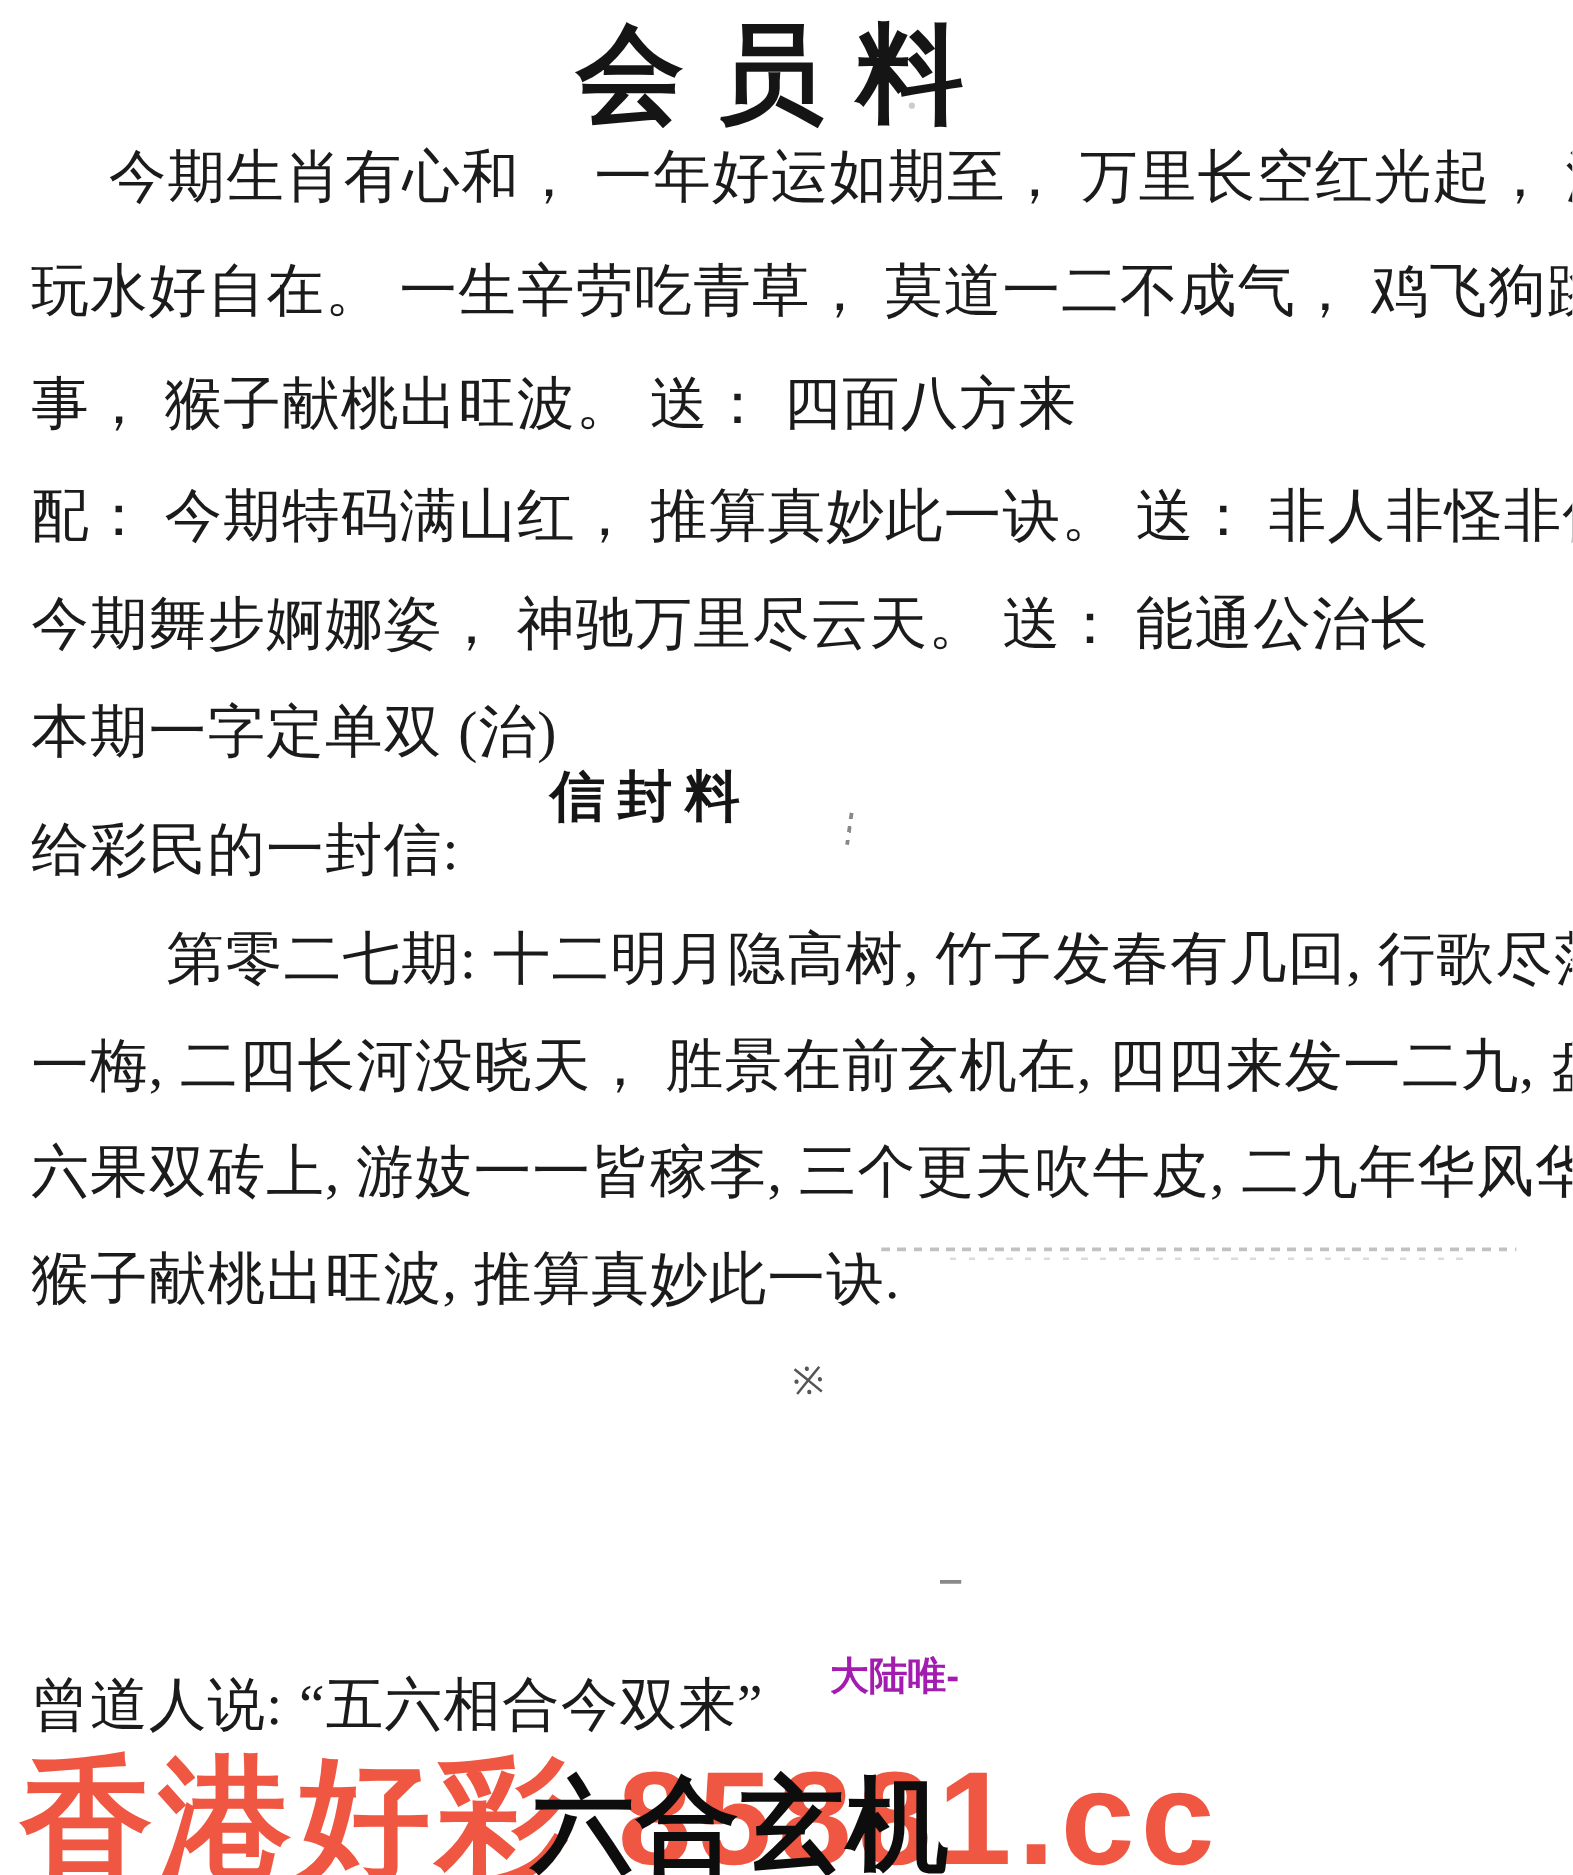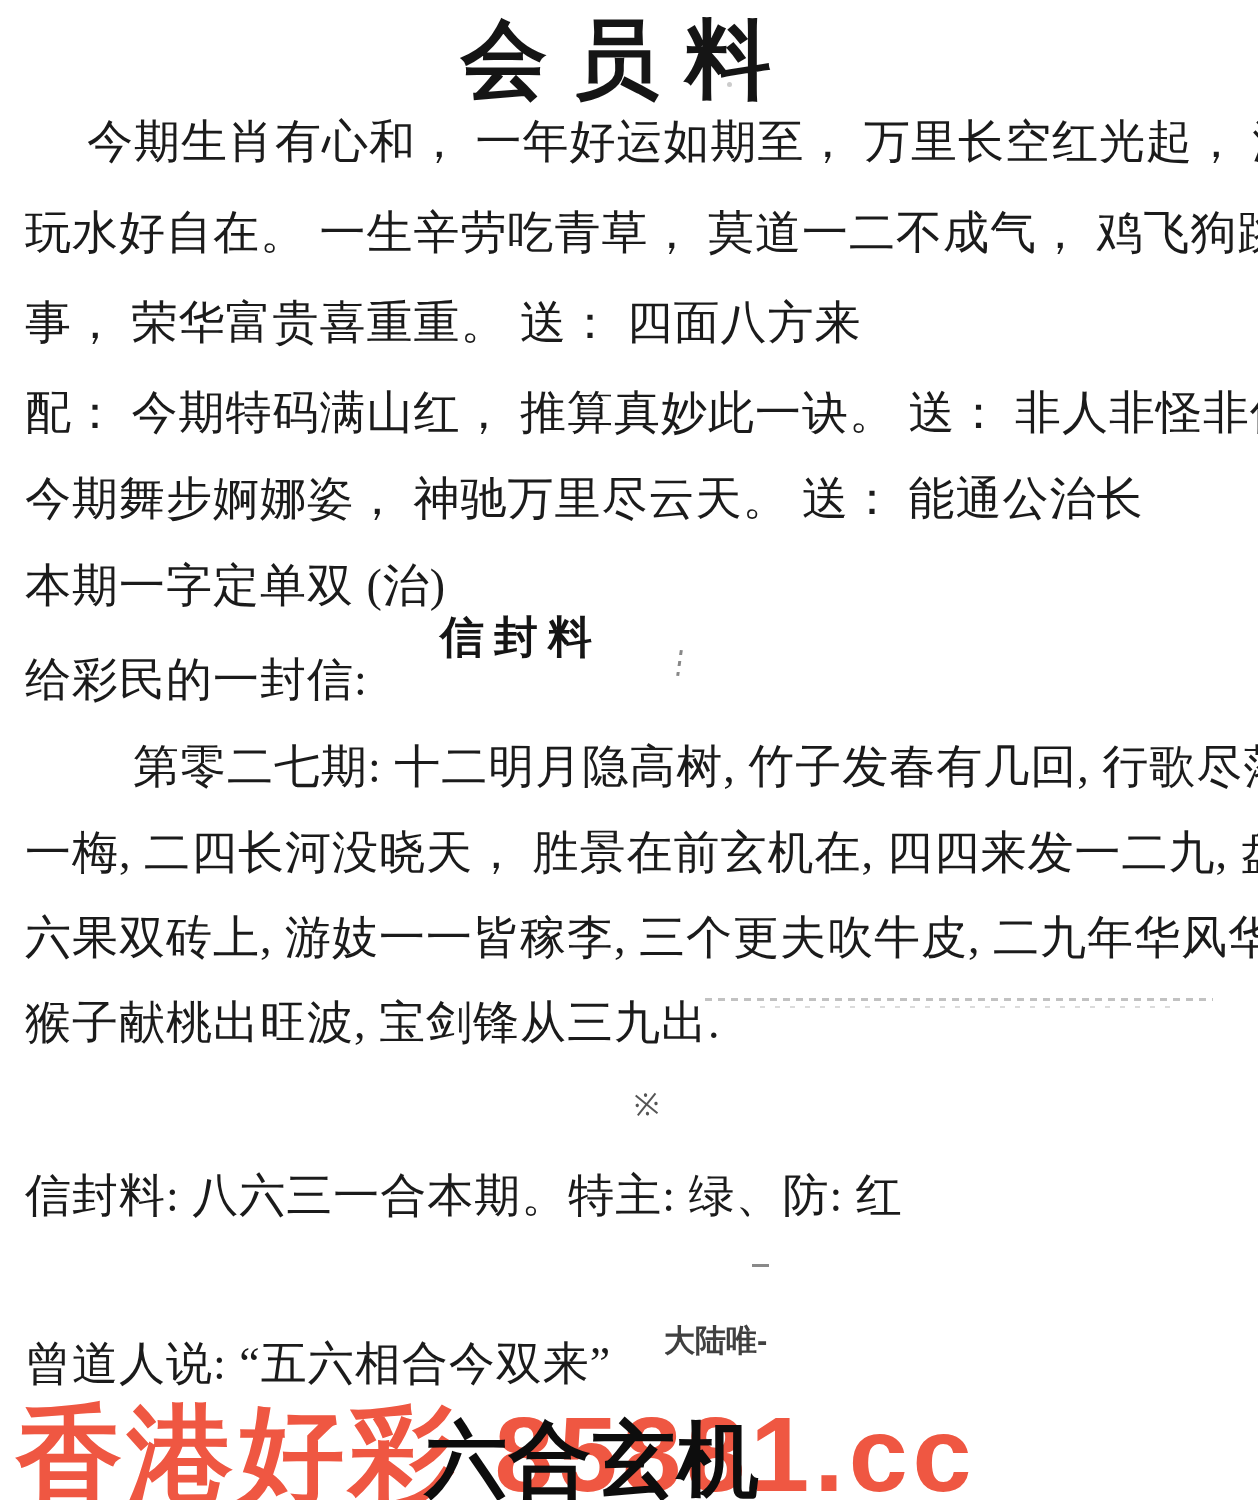--- a/index.html
+++ b/index.html
@@ -43,21 +43,21 @@
     position:absolute;left:16px;top:1384px;
     font-family:"Liberation Sans", sans-serif;
     font-size:106px;font-weight:800;
     letter-spacing:5px;
     color:#ef5742;
     z-index:2;white-space:nowrap;
   }
   .print-fragment{
     position:absolute;left:664px;top:1320px;
     font-family:"Liberation Sans", sans-serif;
-    font-size:31px;font-weight:700;color:#404040;
+    font-size:31px;font-weight:700;color:#a21caf;
     white-space:nowrap;
   }
   .mark-asterisk{
     position:absolute;left:634px;top:1083px;
     font-size:30px;color:#555;
     transform:rotate(-6deg);
   }
   .artifact-dotline{
     position:absolute;left:705px;top:998px;width:508px;height:3px;
     background:repeating-linear-gradient(90deg,#8f8f8f 0 7px,transparent 7px 13px);
@@ -85,39 +85,38 @@
 </head>
 <body>
 
 <div class="page">
 
   <div class="doc-title">会员料</div>
   <div class="artifact-dot"></div>
 
   <div class="bodyline indent1" style="top:112px">今期生肖有心和， 一年好运如期至， 万里长空红光起， 游山</div>
   <div class="bodyline" style="top:203px">玩水好自在。 一生辛劳吃青草， 莫道一二不成气， 鸡飞狗跳非常</div>
-  <div class="bodyline" style="top:293px">事， 荣华富贵喜重重。 送： 四面八方来</div>
+  <div class="bodyline" style="top:293px">事， 猴子献桃出旺波。 送： 四面八方来</div>
   <div class="bodyline" style="top:383px">配： 今期特码满山红， 推算真妙此一诀。 送： 非人非怪非仙。</div>
   <div class="bodyline" style="top:469px">今期舞步婀娜姿， 神驰万里尽云天。 送： 能通公治长</div>
   <div class="bodyline" style="top:556px">本期一字定单双 (治)</div>
 
   <div class="sec-title" style="left:440px;top:608px">信封料</div>
   <div class="artifact-tickmark"></div>
   <div class="bodyline" style="top:650px">给彩民的一封信:</div>
 
   <div class="bodyline indent2" style="top:737px">第零二七期: 十二明月隐高树, 竹子发春有几回, 行歌尽落二</div>
   <div class="bodyline" style="top:823px">一梅, 二四长河没晓天， 胜景在前玄机在, 四四来发一二九, 盘中</div>
   <div class="bodyline" style="top:908px">六果双砖上, 游妓一一皆稼李, 三个更夫吹牛皮, 二九年华风华茂,</div>
-  <div class="bodyline" style="top:993px">猴子献桃出旺波, 宝剑锋从三九出.</div>
+  <div class="bodyline" style="top:993px">猴子献桃出旺波, 推算真妙此一诀.</div>
   <div class="artifact-dotline"></div>
   <div class="artifact-dotline2"></div>
 
   <div class="mark-asterisk">※</div>
 
-  <div class="bodyline" style="top:1166px">信封料: 八六三一合本期。特主: 绿、防: 红</div>
 
   <div class="artifact-dash"></div>
 
   <div class="bodyline" style="top:1334px">曾道人说: “五六相合今双来”</div>
   <div class="print-fragment">大陆唯-</div>
 
   <div class="watermark">香港好彩 85881.cc</div>
   <div class="footer-hand">六合玄机</div>
 
 </div>

